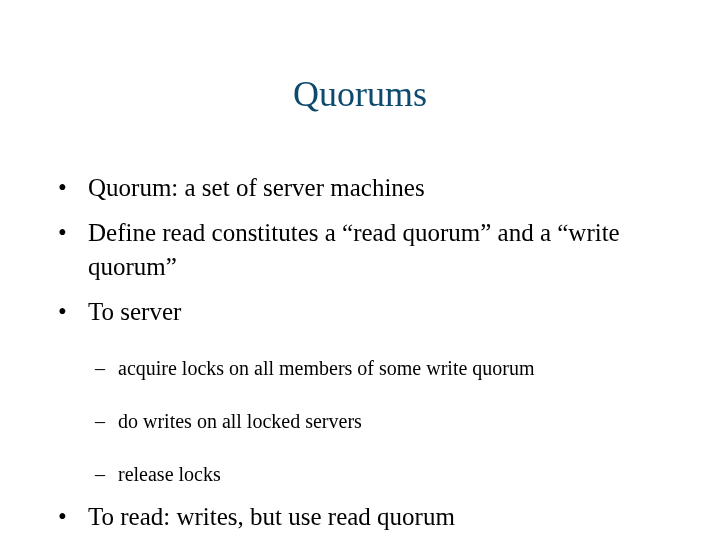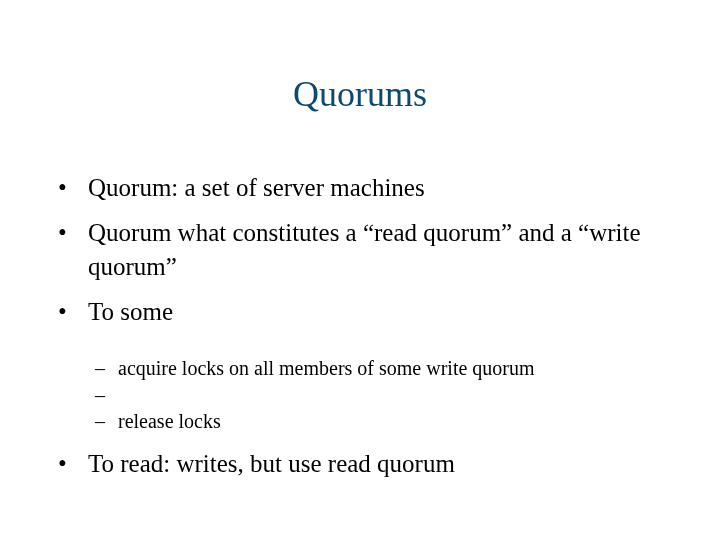--- a/index.html
+++ b/index.html
@@ -131,35 +131,36 @@
 
   <div class="body-area">
 
     <div class="bullet-row">
       <span class="marker">•</span>
       <span class="btext">Quorum: a set of server machines</span>
     </div>
 
     <div class="bullet-row">
       <span class="marker">•</span>
-      <span class="btext">Quorum what constitutes a “read quorum” and a “write quorum”</span>
+      <span class="btext">Define read constitutes a “read quorum” and a “write quorum”</span>
     </div>
 
     <div class="bullet-row">
       <span class="marker">•</span>
-      <span class="btext">To some</span>
+      <span class="btext">To server</span>
     </div>
 
     <div class="sub-list">
       <div class="sub-row">
         <span class="marker">–</span>
         <span class="stext">acquire locks on all members of some write quorum</span>
       </div>
       <div class="sub-row">
         <span class="marker">–</span>
+        <span class="stext">do writes on all locked servers</span>
       </div>
       <div class="sub-row">
         <span class="marker">–</span>
         <span class="stext">release locks</span>
       </div>
     </div>
 
     <div class="bullet-row spacer-top">
       <span class="marker">•</span>
       <span class="btext">To read: writes, but use read quorum</span>

